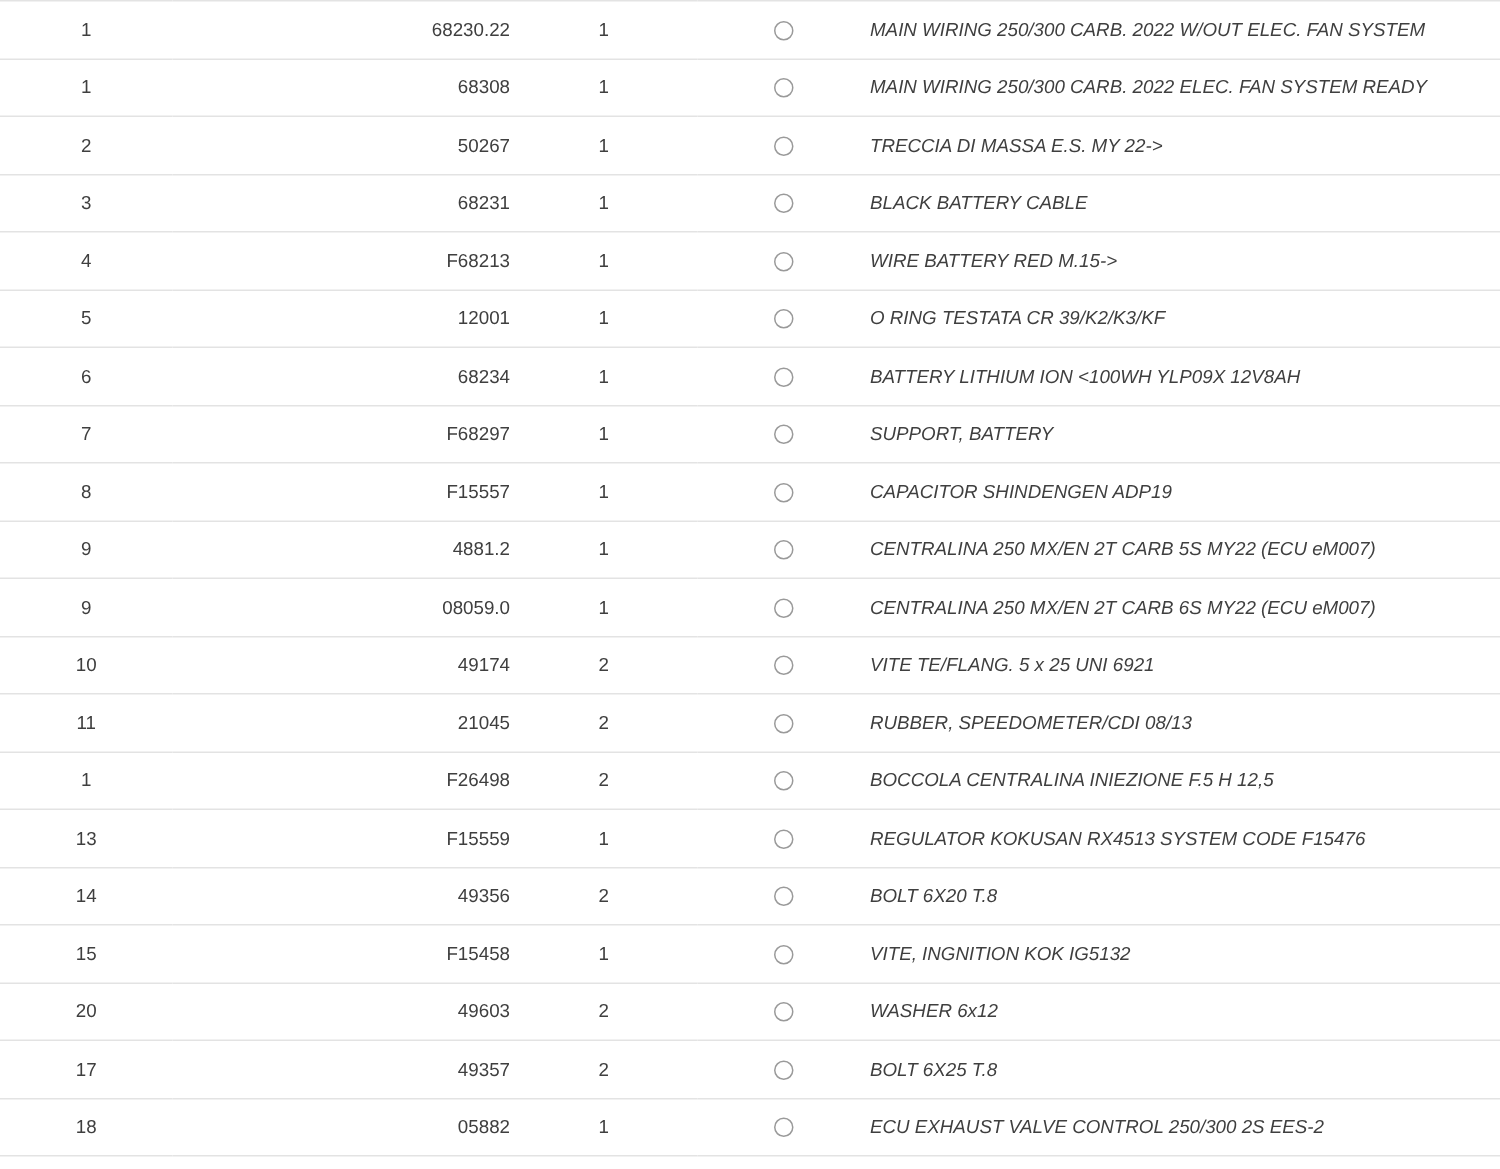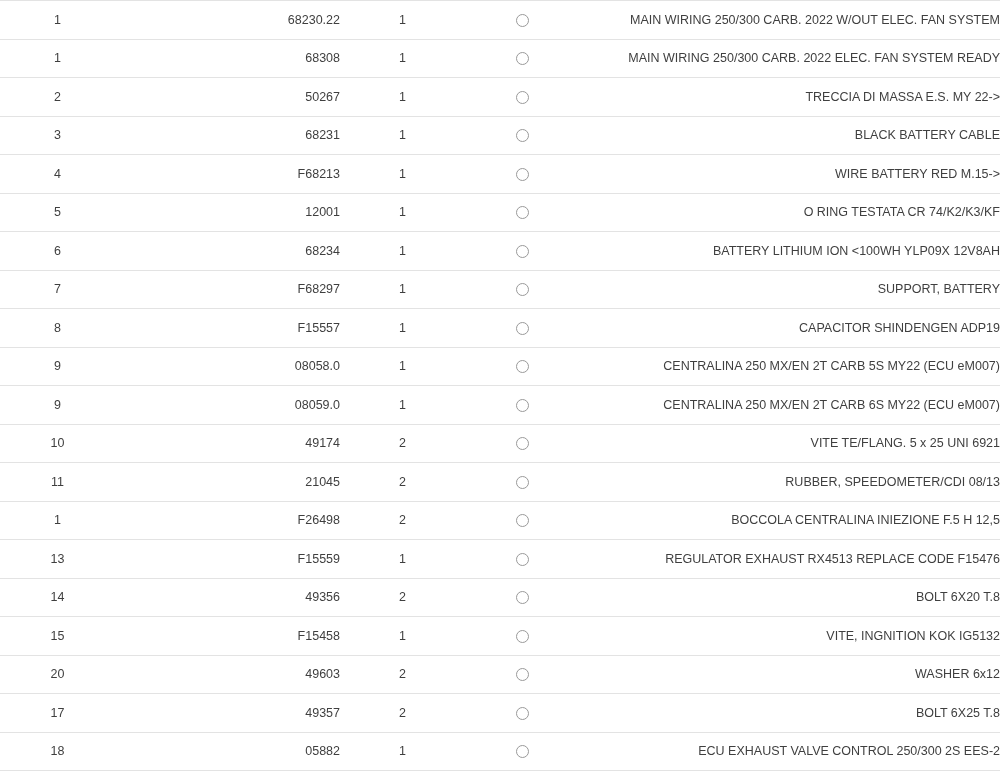--- a/index.html
+++ b/index.html
@@ -42,21 +42,22 @@
   .col-qty {
     width: 125px;
     text-align: center;
   }
   .col-sel {
     width: 115px;
     text-align: center;
   }
   .col-desc {
     width: 420px;
-    text-align: right;
+    text-align: left;
+    font-style: italic;
   }
   .code-text {
     display: inline-block;
     margin-left: -110px;
   }
   .desc-text {
     display: inline-block;
     padding-left: 0;
   }
   .radio {
@@ -108,21 +109,21 @@
         <td class="col-code"><span class="code-text">F68213</span></td>
         <td class="col-qty">1</td>
         <td class="col-sel"><span class="radio"></span></td>
         <td class="col-desc"><span class="desc-text">WIRE BATTERY RED M.15-&gt;</span></td>
       </tr>
       <tr>
         <td class="col-pos">5</td>
         <td class="col-code"><span class="code-text">12001</span></td>
         <td class="col-qty">1</td>
         <td class="col-sel"><span class="radio"></span></td>
-        <td class="col-desc"><span class="desc-text">O RING TESTATA CR 74/K2/K3/KF</span></td>
+        <td class="col-desc"><span class="desc-text">O RING TESTATA CR 39/K2/K3/KF</span></td>
       </tr>
       <tr>
         <td class="col-pos">6</td>
         <td class="col-code"><span class="code-text">68234</span></td>
         <td class="col-qty">1</td>
         <td class="col-sel"><span class="radio"></span></td>
         <td class="col-desc"><span class="desc-text">BATTERY LITHIUM ION &lt;100WH YLP09X 12V8AH</span></td>
       </tr>
       <tr>
         <td class="col-pos">7</td>
@@ -133,21 +134,21 @@
       </tr>
       <tr>
         <td class="col-pos">8</td>
         <td class="col-code"><span class="code-text">F15557</span></td>
         <td class="col-qty">1</td>
         <td class="col-sel"><span class="radio"></span></td>
         <td class="col-desc"><span class="desc-text">CAPACITOR SHINDENGEN ADP19</span></td>
       </tr>
       <tr>
         <td class="col-pos">9</td>
-        <td class="col-code"><span class="code-text">08058.0</span></td>
+        <td class="col-code"><span class="code-text">4881.2</span></td>
         <td class="col-qty">1</td>
         <td class="col-sel"><span class="radio"></span></td>
         <td class="col-desc"><span class="desc-text">CENTRALINA 250 MX/EN 2T CARB 5S MY22 (ECU eM007)</span></td>
       </tr>
       <tr>
         <td class="col-pos">9</td>
         <td class="col-code"><span class="code-text">08059.0</span></td>
         <td class="col-qty">1</td>
         <td class="col-sel"><span class="radio"></span></td>
         <td class="col-desc"><span class="desc-text">CENTRALINA 250 MX/EN 2T CARB 6S MY22 (ECU eM007)</span></td>
@@ -171,21 +172,21 @@
         <td class="col-code"><span class="code-text">F26498</span></td>
         <td class="col-qty">2</td>
         <td class="col-sel"><span class="radio"></span></td>
         <td class="col-desc"><span class="desc-text">BOCCOLA CENTRALINA INIEZIONE F.5 H 12,5</span></td>
       </tr>
       <tr>
         <td class="col-pos">13</td>
         <td class="col-code"><span class="code-text">F15559</span></td>
         <td class="col-qty">1</td>
         <td class="col-sel"><span class="radio"></span></td>
-        <td class="col-desc"><span class="desc-text">REGULATOR EXHAUST RX4513 REPLACE CODE F15476</span></td>
+        <td class="col-desc"><span class="desc-text">REGULATOR KOKUSAN RX4513 SYSTEM CODE F15476</span></td>
       </tr>
       <tr>
         <td class="col-pos">14</td>
         <td class="col-code"><span class="code-text">49356</span></td>
         <td class="col-qty">2</td>
         <td class="col-sel"><span class="radio"></span></td>
         <td class="col-desc"><span class="desc-text">BOLT 6X20 T.8</span></td>
       </tr>
       <tr>
         <td class="col-pos">15</td>

